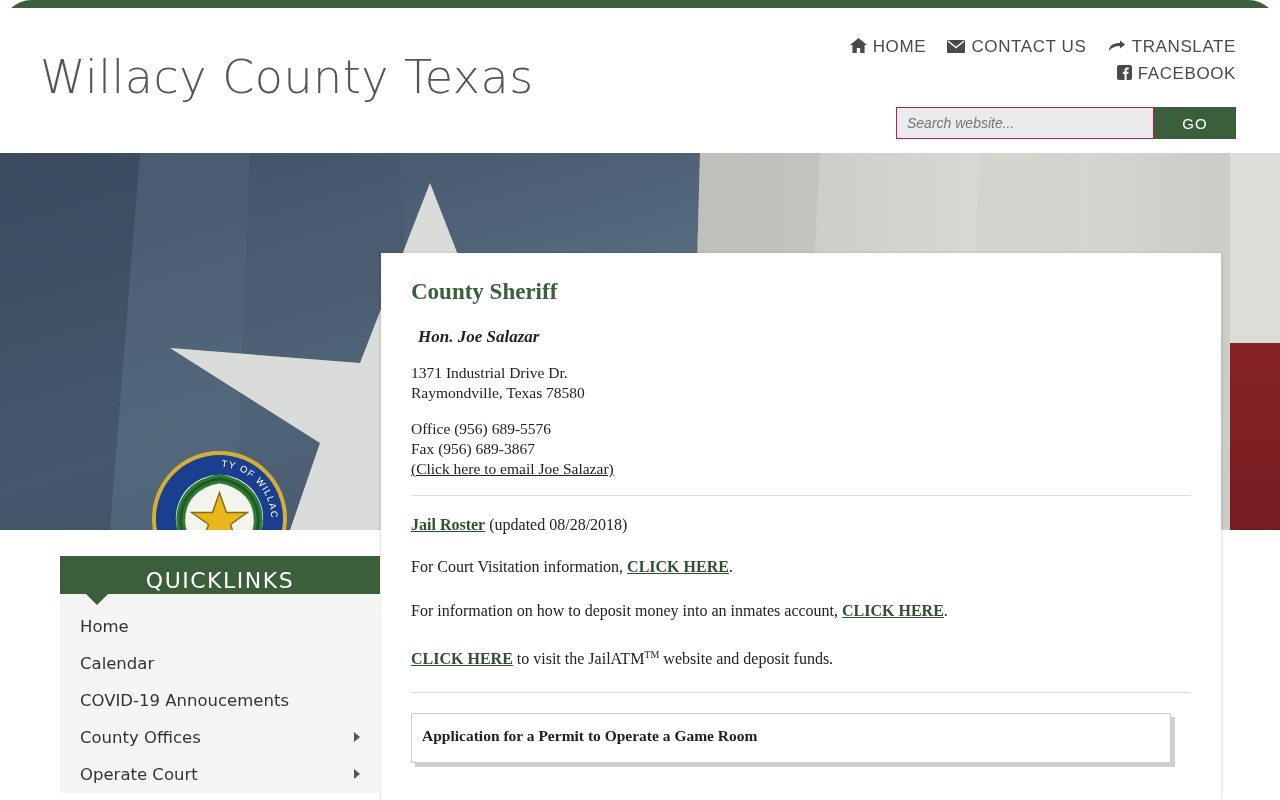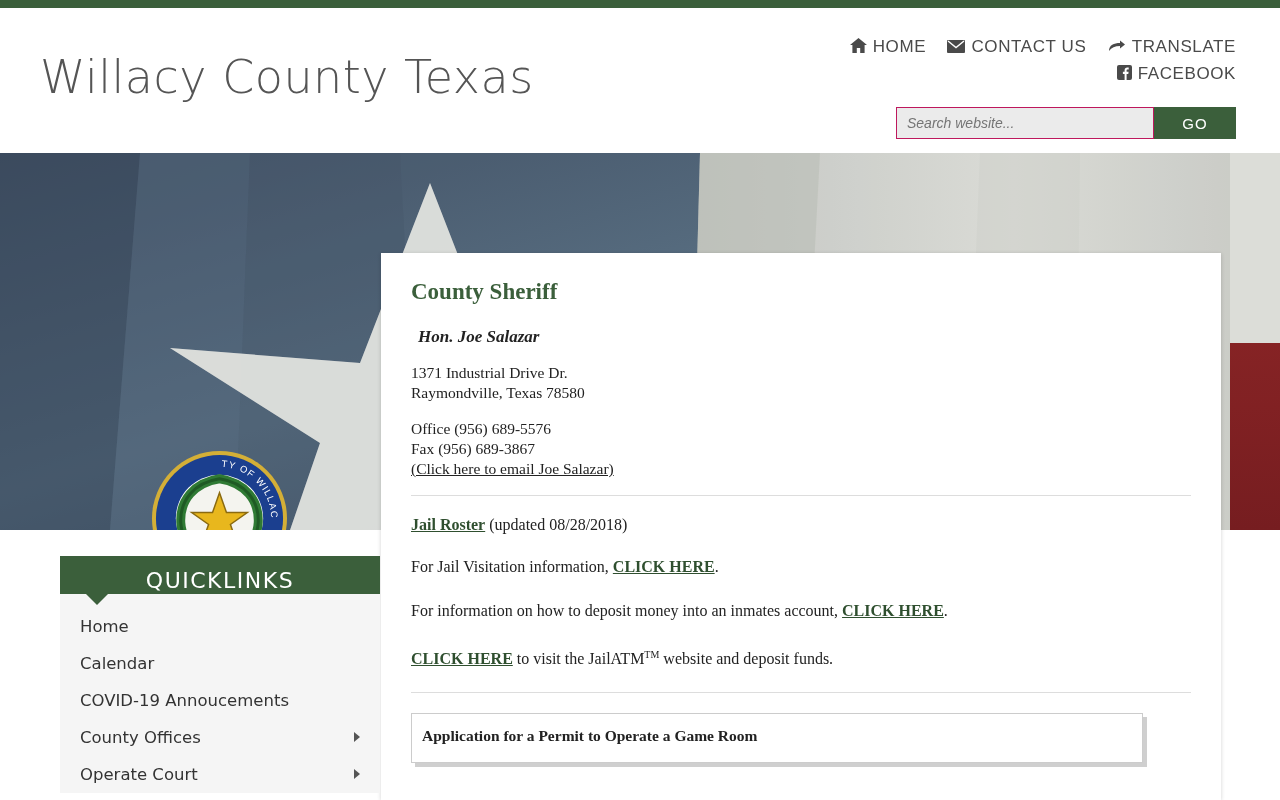--- a/index.html
+++ b/index.html
@@ -9,20 +9,21 @@
     height: 800px;
     overflow: hidden;
     background: #ffffff;
     font-family: "Liberation Sans", sans-serif;
   }
   .page {
     position: relative;
     width: 1280px;
     height: 800px;
     overflow: hidden;
+    border-radius: 32px;
   }
   
   .topbar {
     position: absolute;
     top: 0; left: 0;
     width: 1280px;
     height: 8px;
     background: #3b5f3b;
   }
   
@@ -172,20 +173,21 @@
   }
   .roster-row .updated { font-weight: normal; color: #222222; font-family: Liberation Serif, serif; }
   sup { font-size: 10px; }
   .doc-box {
     margin-top: 16px;
     border: 1px solid #cccccc;
     width: 730px;
     height: 48px;
     position: relative;
     box-shadow: 4px 4px 0 #cfcfcf;
+    padding-left: 28px;
   }
   .doc-box .doc-title {
     position: absolute;
     left: 10px;
     top: 13px;
     font-size: 15.5px;
     font-weight: bold;
     font-family: "Liberation Serif", serif;
     color: #222222;
   }
@@ -375,21 +377,21 @@
       </p>
 
       <div class="divider"></div>
 
       <p class="roster-row">
         <a href="#" class="roster-link">Jail Roster</a>
         <span class="updated">(updated 08/28/2018)</span>
       </p>
 
       <p class="body-line">
-        <span>For Jail Visitation information, </span><a href="#">CLICK HERE</a><span>.</span>
+        <span>For Court Visitation information, </span><a href="#">CLICK HERE</a><span>.</span>
       </p>
 
       <p class="body-line">
         <span>For information on how to deposit money into an inmates account, </span><a href="#">CLICK HERE</a><span>.</span>
       </p>
 
       <p class="body-line">
         <a href="#">CLICK HERE</a><span> to visit the JailATM</span><sup>TM</sup><span> website and deposit funds.</span>
       </p>
 

